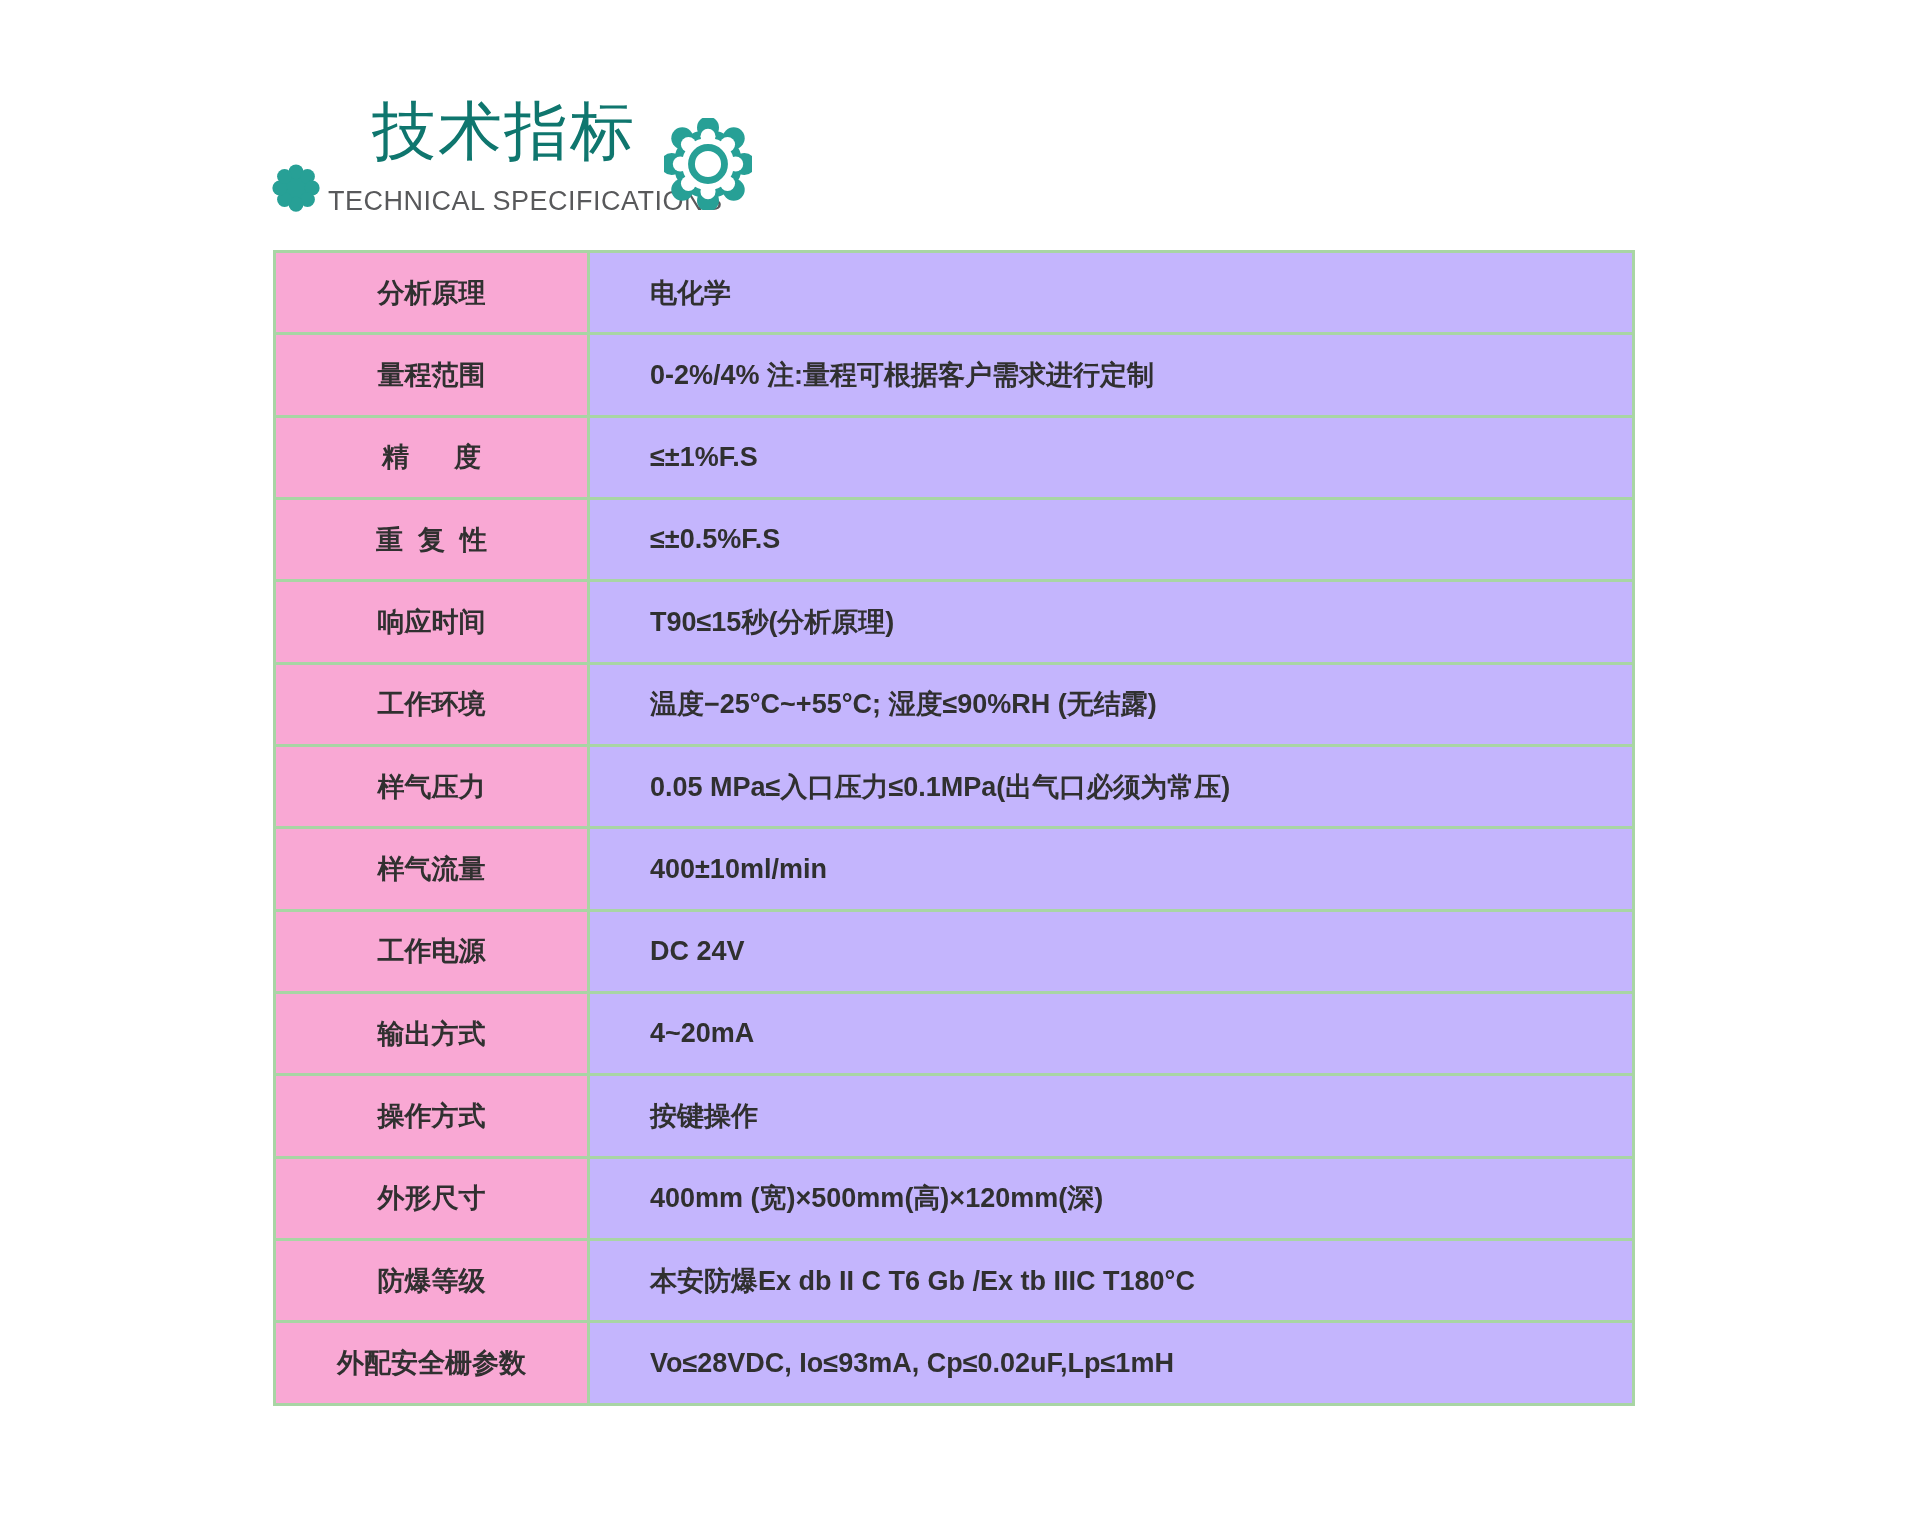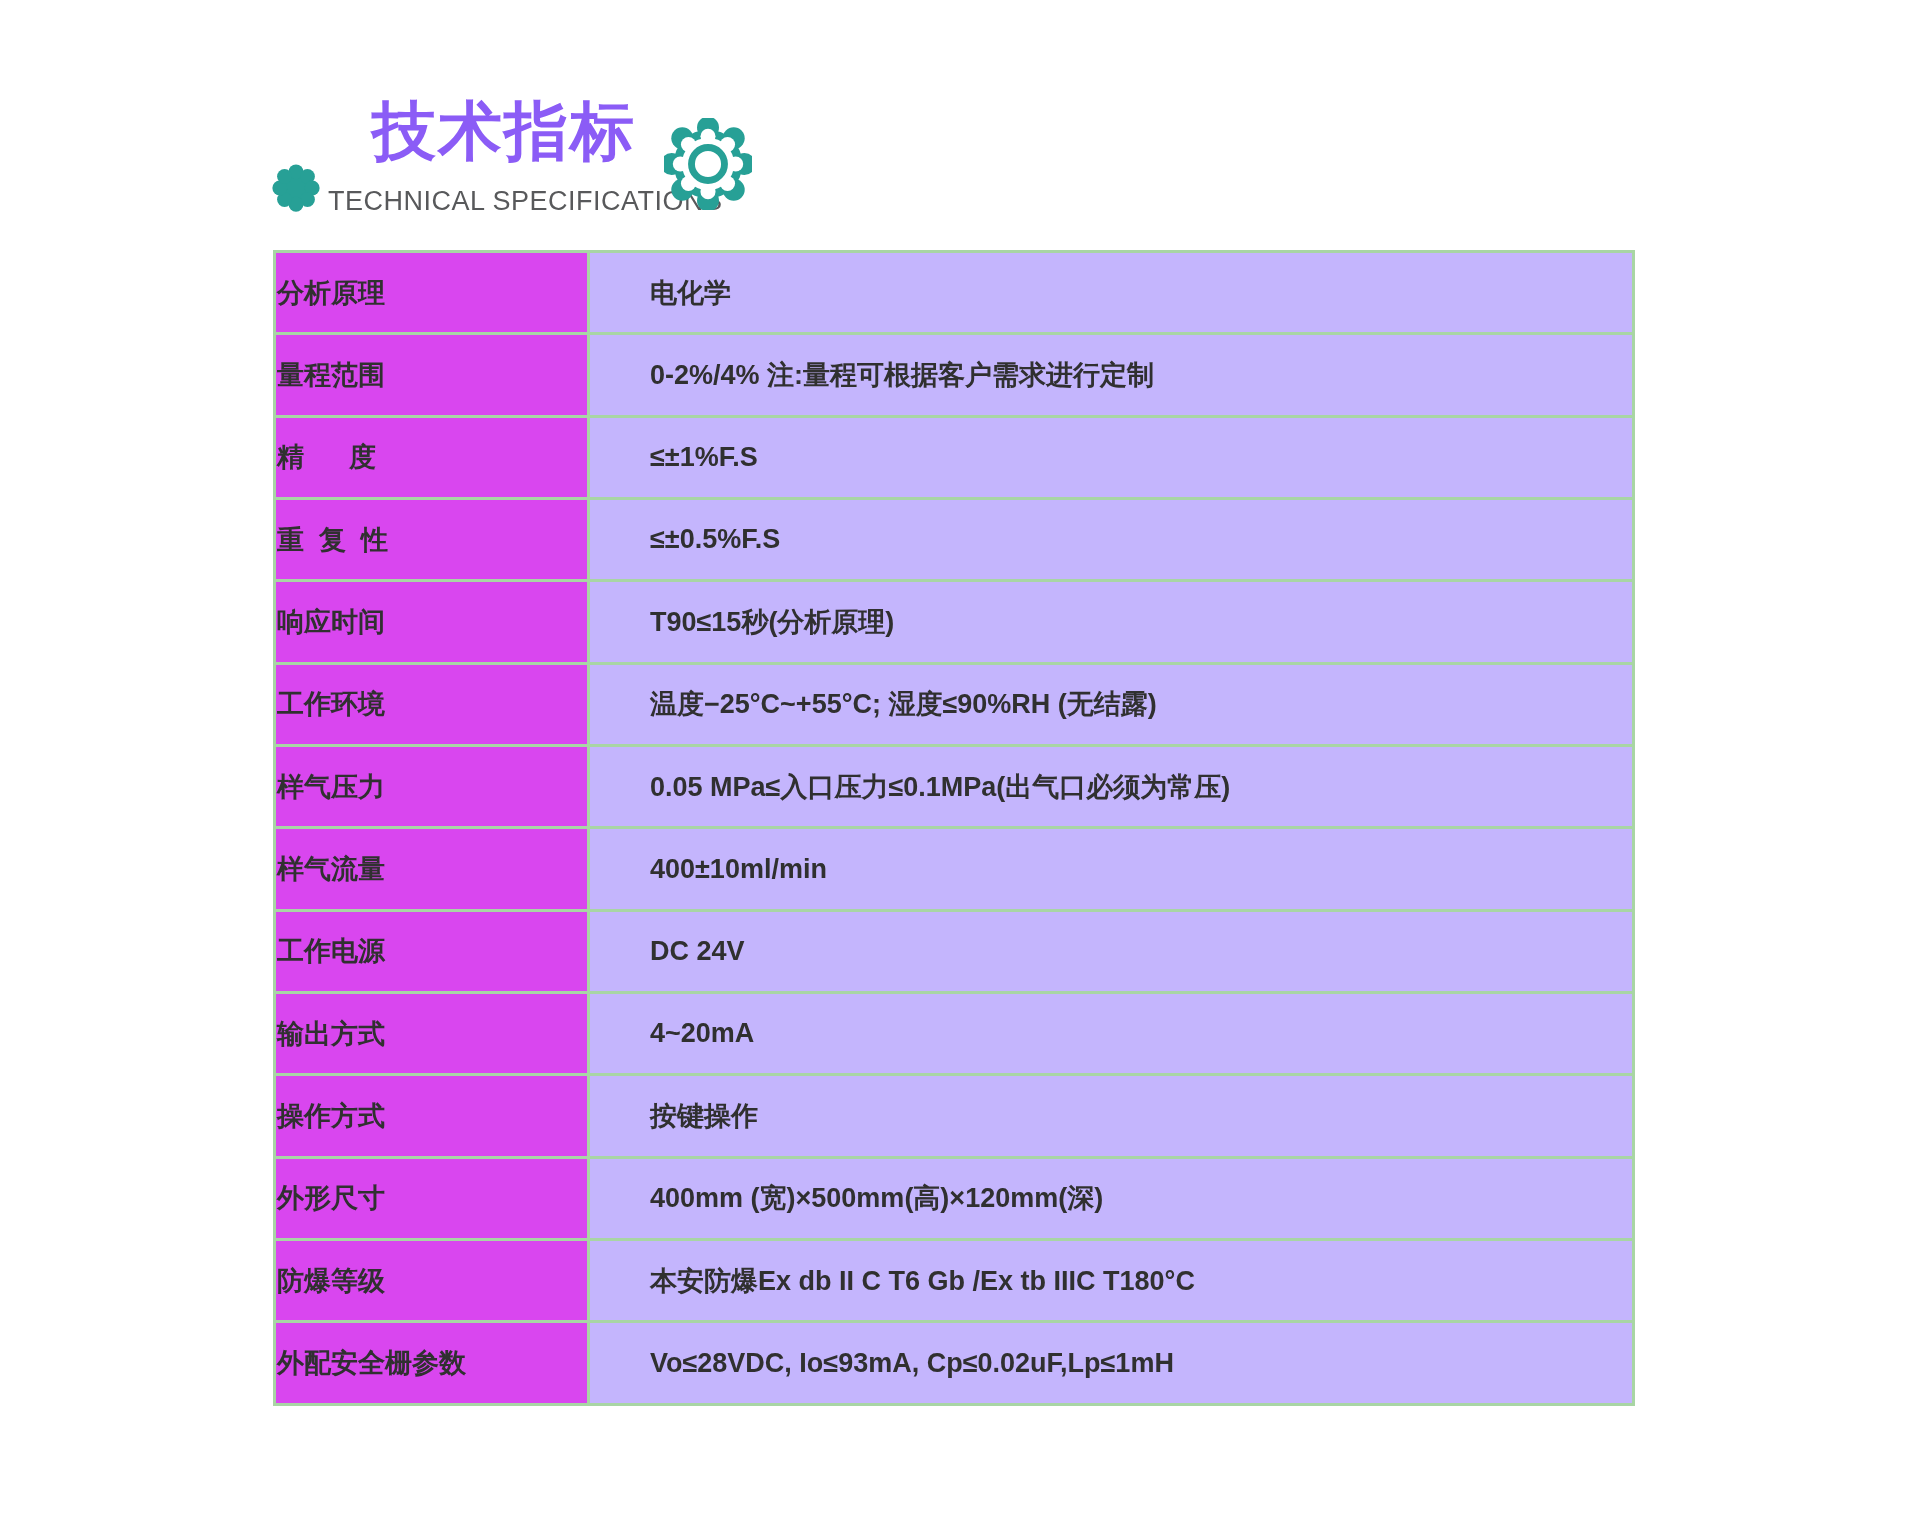--- a/index.html
+++ b/index.html
@@ -22,23 +22,23 @@
     left: 268px;
     top: 160px;
     width: 56px;
     height: 56px;
   }
   .hdr-title {
     position: absolute;
     left: 372px;
     top: 96px;
     font-size: 64px;
-    font-weight: bold;
+    font-weight: normal;
     letter-spacing: 2px;
-    color: #8b5cf6;
+    color: #0f766e;
     line-height: 1.1;
   }
   .hdr-subtitle {
     position: absolute;
     left: 328px;
     top: 186px;
     font-size: 27px;
     font-weight: normal;
     letter-spacing: 0.5px;
     color: #58595B;
@@ -63,22 +63,22 @@
   }
   table.spec td {
     border: 3px solid #A8D5A4;
     font-size: 27px;
     font-weight: 600;
     color: #303030;
     vertical-align: middle;
   }
   td.cell-label {
     width: 309px;
-    background: #d946ef;
-    text-align: left;
+    background: #f9a8d4;
+    text-align: center;
     white-space: pre;
   }
   td.cell-value {
     background: #c4b5fd;
     padding-left: 60px;
   }
 </style>
 </head>
 <body>
 

